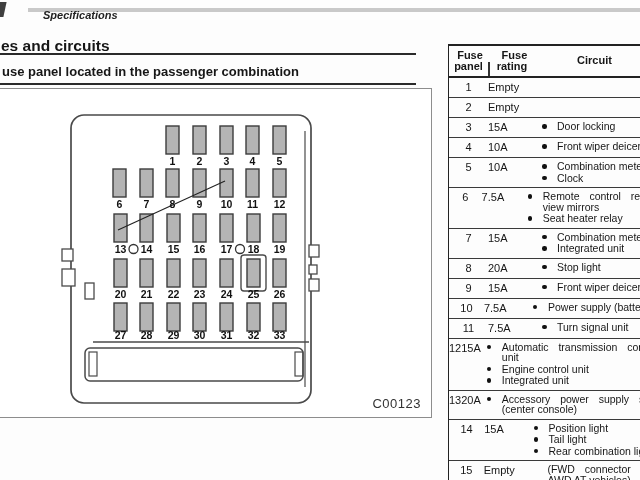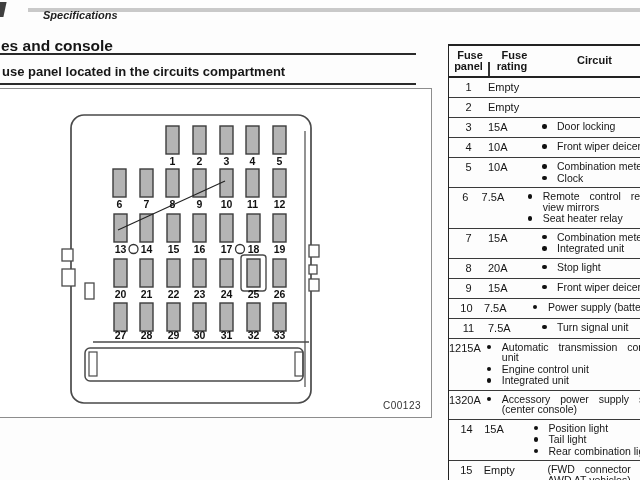--- a/index.html
+++ b/index.html
@@ -15,21 +15,21 @@
   .section-label { position:absolute; left:43px; top:9px; font-size:11px; font-weight:bold;
     font-style:italic; color:#222; }
   .h1 { position:absolute; left:1px; top:37px; font-size:15.5px; font-weight:bold; white-space:nowrap; }
   .rule1 { position:absolute; left:0; top:53px; width:416px; height:2px; background:#2a2a2a; }
   .h2 { position:absolute; left:2px; top:64px; font-size:13px; font-weight:bold; white-space:nowrap; }
   .rule2 { position:absolute; left:0; top:83px; width:416px; height:2px; background:#2a2a2a; }
   
   .figure-box { position:absolute; left:-12px; top:88px; width:444px; height:330px;
     border:1.5px solid #8d8d8d; background:#fff; }
   .figure-box svg { position:absolute; left:12px; top:0; }
-  .figure-code { position:absolute; right:10px; bottom:6px; font-size:10px; color:#333; letter-spacing:.5px;text-align:center; }
+  .figure-code { position:absolute; right:10px; bottom:6px; font-size:13px; color:#333; letter-spacing:.5px;text-align:center; }
   
   .ftable { position:absolute; left:448px; top:44px; width:205px;
     border-left:1.5px solid #222; border-top:2px solid #222; border-bottom:1.5px solid #222;
     font-size:11px; background:#fdfdfd; }
   .thead { display:flex; position:relative; height:32px; border-bottom:2px solid #222;
     font-weight:bold; line-height:11.5px; }
   .hc { display:flex; align-items:center; justify-content:center; white-space:pre-line; text-align:right; }
   .hc1 { width:39px; } .hc2 { width:48px; } .hc3 { flex:1; }
   .hdr-div { position:absolute; left:39px; bottom:0; width:1.5px; height:14px; background:#333; }
   .trow { display:flex; border-top:1px solid #3a3a3a; padding:3px 0 4px; }
@@ -46,23 +46,23 @@
   .ln.sp { word-spacing:7px; }
   .note-gap { margin-top:5px; }
 </style>
 </head>
 <body>
 
 <div class="top-rule"></div>
 <div class="chapter-frag"></div>
 <div class="section-label">Specifications</div>
 
-<div class="h1">es and console</div>
+<div class="h1">es and circuits</div>
 <div class="rule1"></div>
-<div class="h2">use panel located in the circuits compartment</div>
+<div class="h2">use panel located in the passenger combination</div>
 <div class="rule2"></div>
 
 <div class="figure-box">
   <svg id="diagram" width="440" height="330" viewBox="0 0 440 330">
       <rect x="70" y="26" width="240" height="288" rx="13" fill="none" stroke="#4a4a4a" stroke-width="1.7"></rect>
       <line x1="304" y1="42" x2="304" y2="298" stroke="#4a4a4a" stroke-width="1.2"></line>
       <rect x="61" y="160" width="11" height="12" fill="#fff" stroke="#4a4a4a" stroke-width="1.3"></rect>
       <rect x="61" y="180" width="13" height="17" fill="#fff" stroke="#4a4a4a" stroke-width="1.3"></rect>
       <rect x="84" y="194" width="9" height="16" fill="#fff" stroke="#4a4a4a" stroke-width="1.3"></rect>
       <rect x="308" y="156" width="10" height="12" fill="#fff" stroke="#4a4a4a" stroke-width="1.3"></rect>

